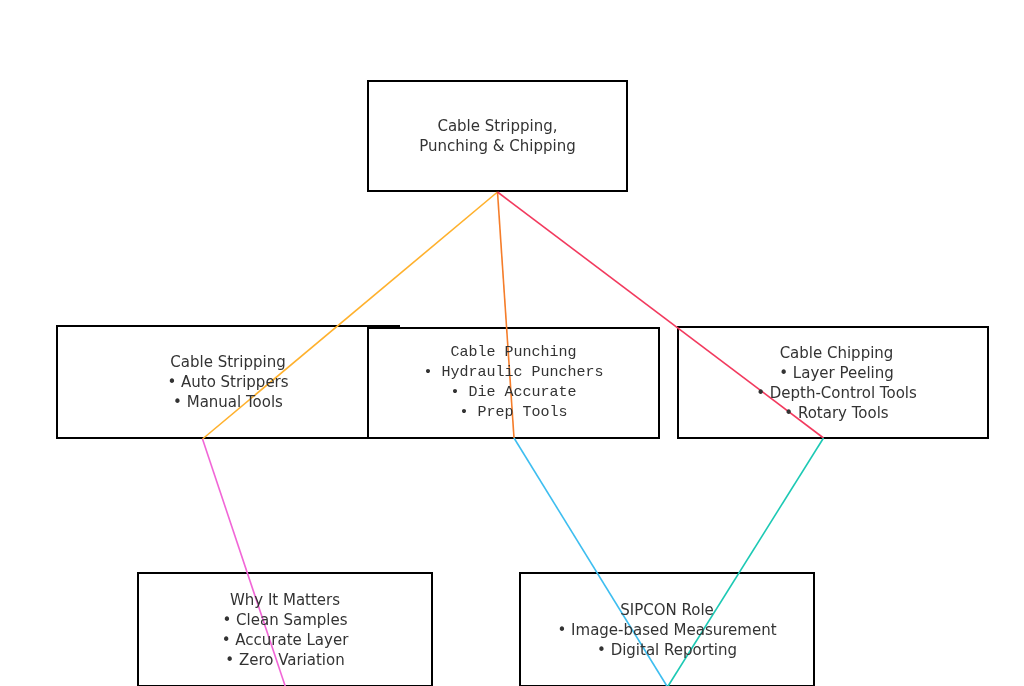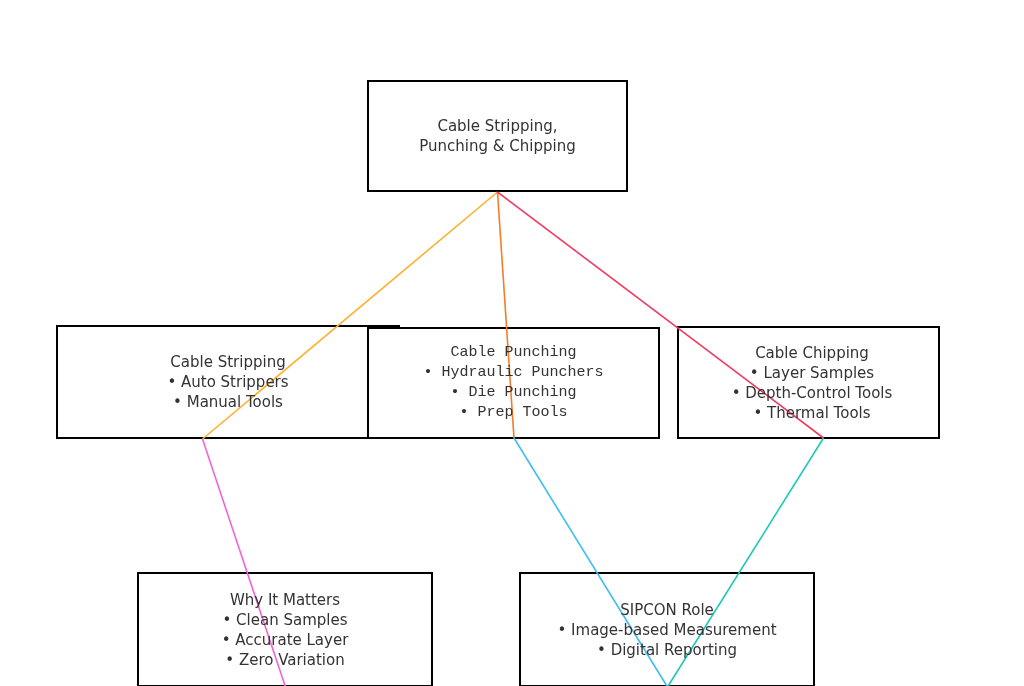--- a/index.html
+++ b/index.html
@@ -40,21 +40,21 @@
     left: 0;
     top: 0;
     width: 1024px;
     height: 686px;
     pointer-events: none;
   }
   
   #node-root      { left: 367px; top: 40px;  width: 261px; height: 112px; }
   #node-stripping { left: 56px;  top: 285px; width: 344px; height: 114px; }
   #node-punching  { left: 367px; top: 287px; width: 293px; height: 112px; font-family: Liberation Mono, monospace; }
-  #node-chipping  { left: 677px; top: 286px; width: 263px; height: 113px; padding-left: 7px; }
+  #node-chipping  { left: 677px; top: 286px; width: 312px; height: 113px; padding-left: 7px; }
   #node-why       { left: 137px; top: 532px; width: 296px; height: 115px; align-items: center; }
   #node-sipcon    { left: 519px; top: 532px; width: 296px; height: 115px; }
 </style>
 </head>
 <body>
 
 <div id="canvas">
 
   <div class="node" id="node-root">
     <div class="line-text">Cable Stripping,</div>
@@ -63,29 +63,29 @@
 
   <div class="node" id="node-stripping">
     <div class="line-text">Cable Stripping</div>
     <div class="line-text">• Auto Strippers</div>
     <div class="line-text">• Manual Tools</div>
   </div>
 
   <div class="node" id="node-punching">
     <div class="line-text">Cable Punching</div>
     <div class="line-text">• Hydraulic Punchers</div>
-    <div class="line-text">• Die Punching</div>
+    <div class="line-text">• Die Accurate</div>
     <div class="line-text">• Prep Tools</div>
   </div>
 
   <div class="node" id="node-chipping">
     <div class="line-text">Cable Chipping</div>
-    <div class="line-text">• Layer Samples</div>
+    <div class="line-text">• Layer Peeling</div>
     <div class="line-text">• Depth-Control Tools</div>
-    <div class="line-text">• Thermal Tools</div>
+    <div class="line-text">• Rotary Tools</div>
   </div>
 
   <div class="node" id="node-why">
     <div class="line-text">Why It Matters</div>
     <div class="line-text">• Clean Samples</div>
     <div class="line-text">• Accurate Layer</div>
     <div class="line-text">• Zero Variation</div>
   </div>
 
   <div class="node" id="node-sipcon">

